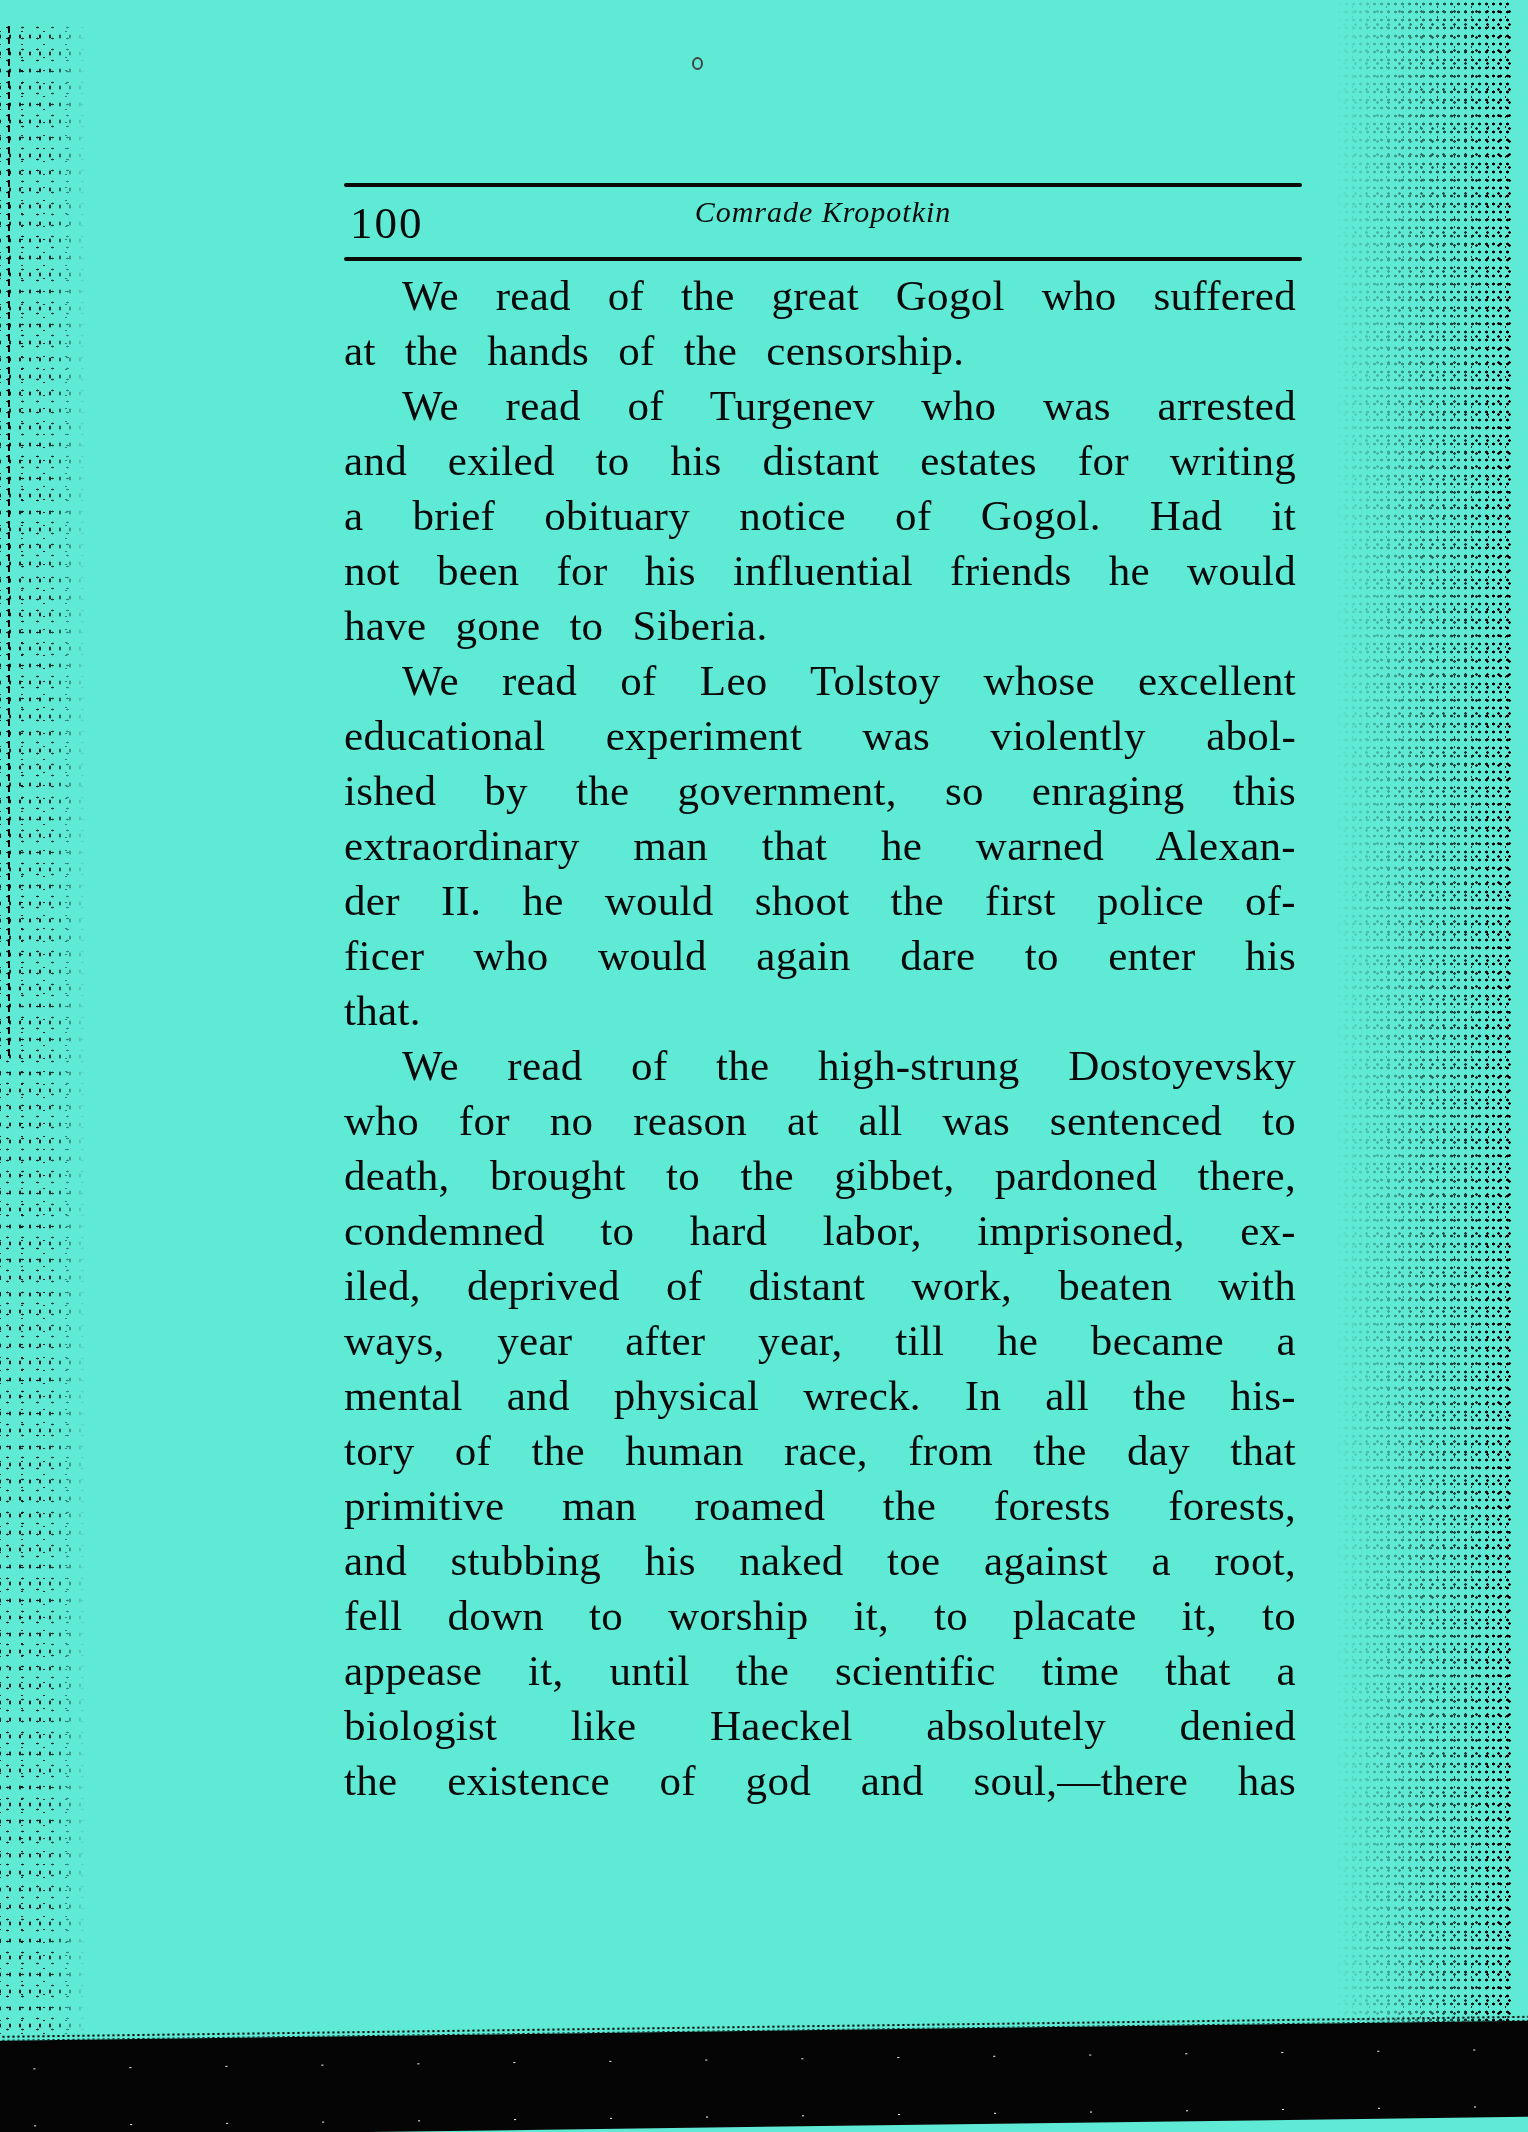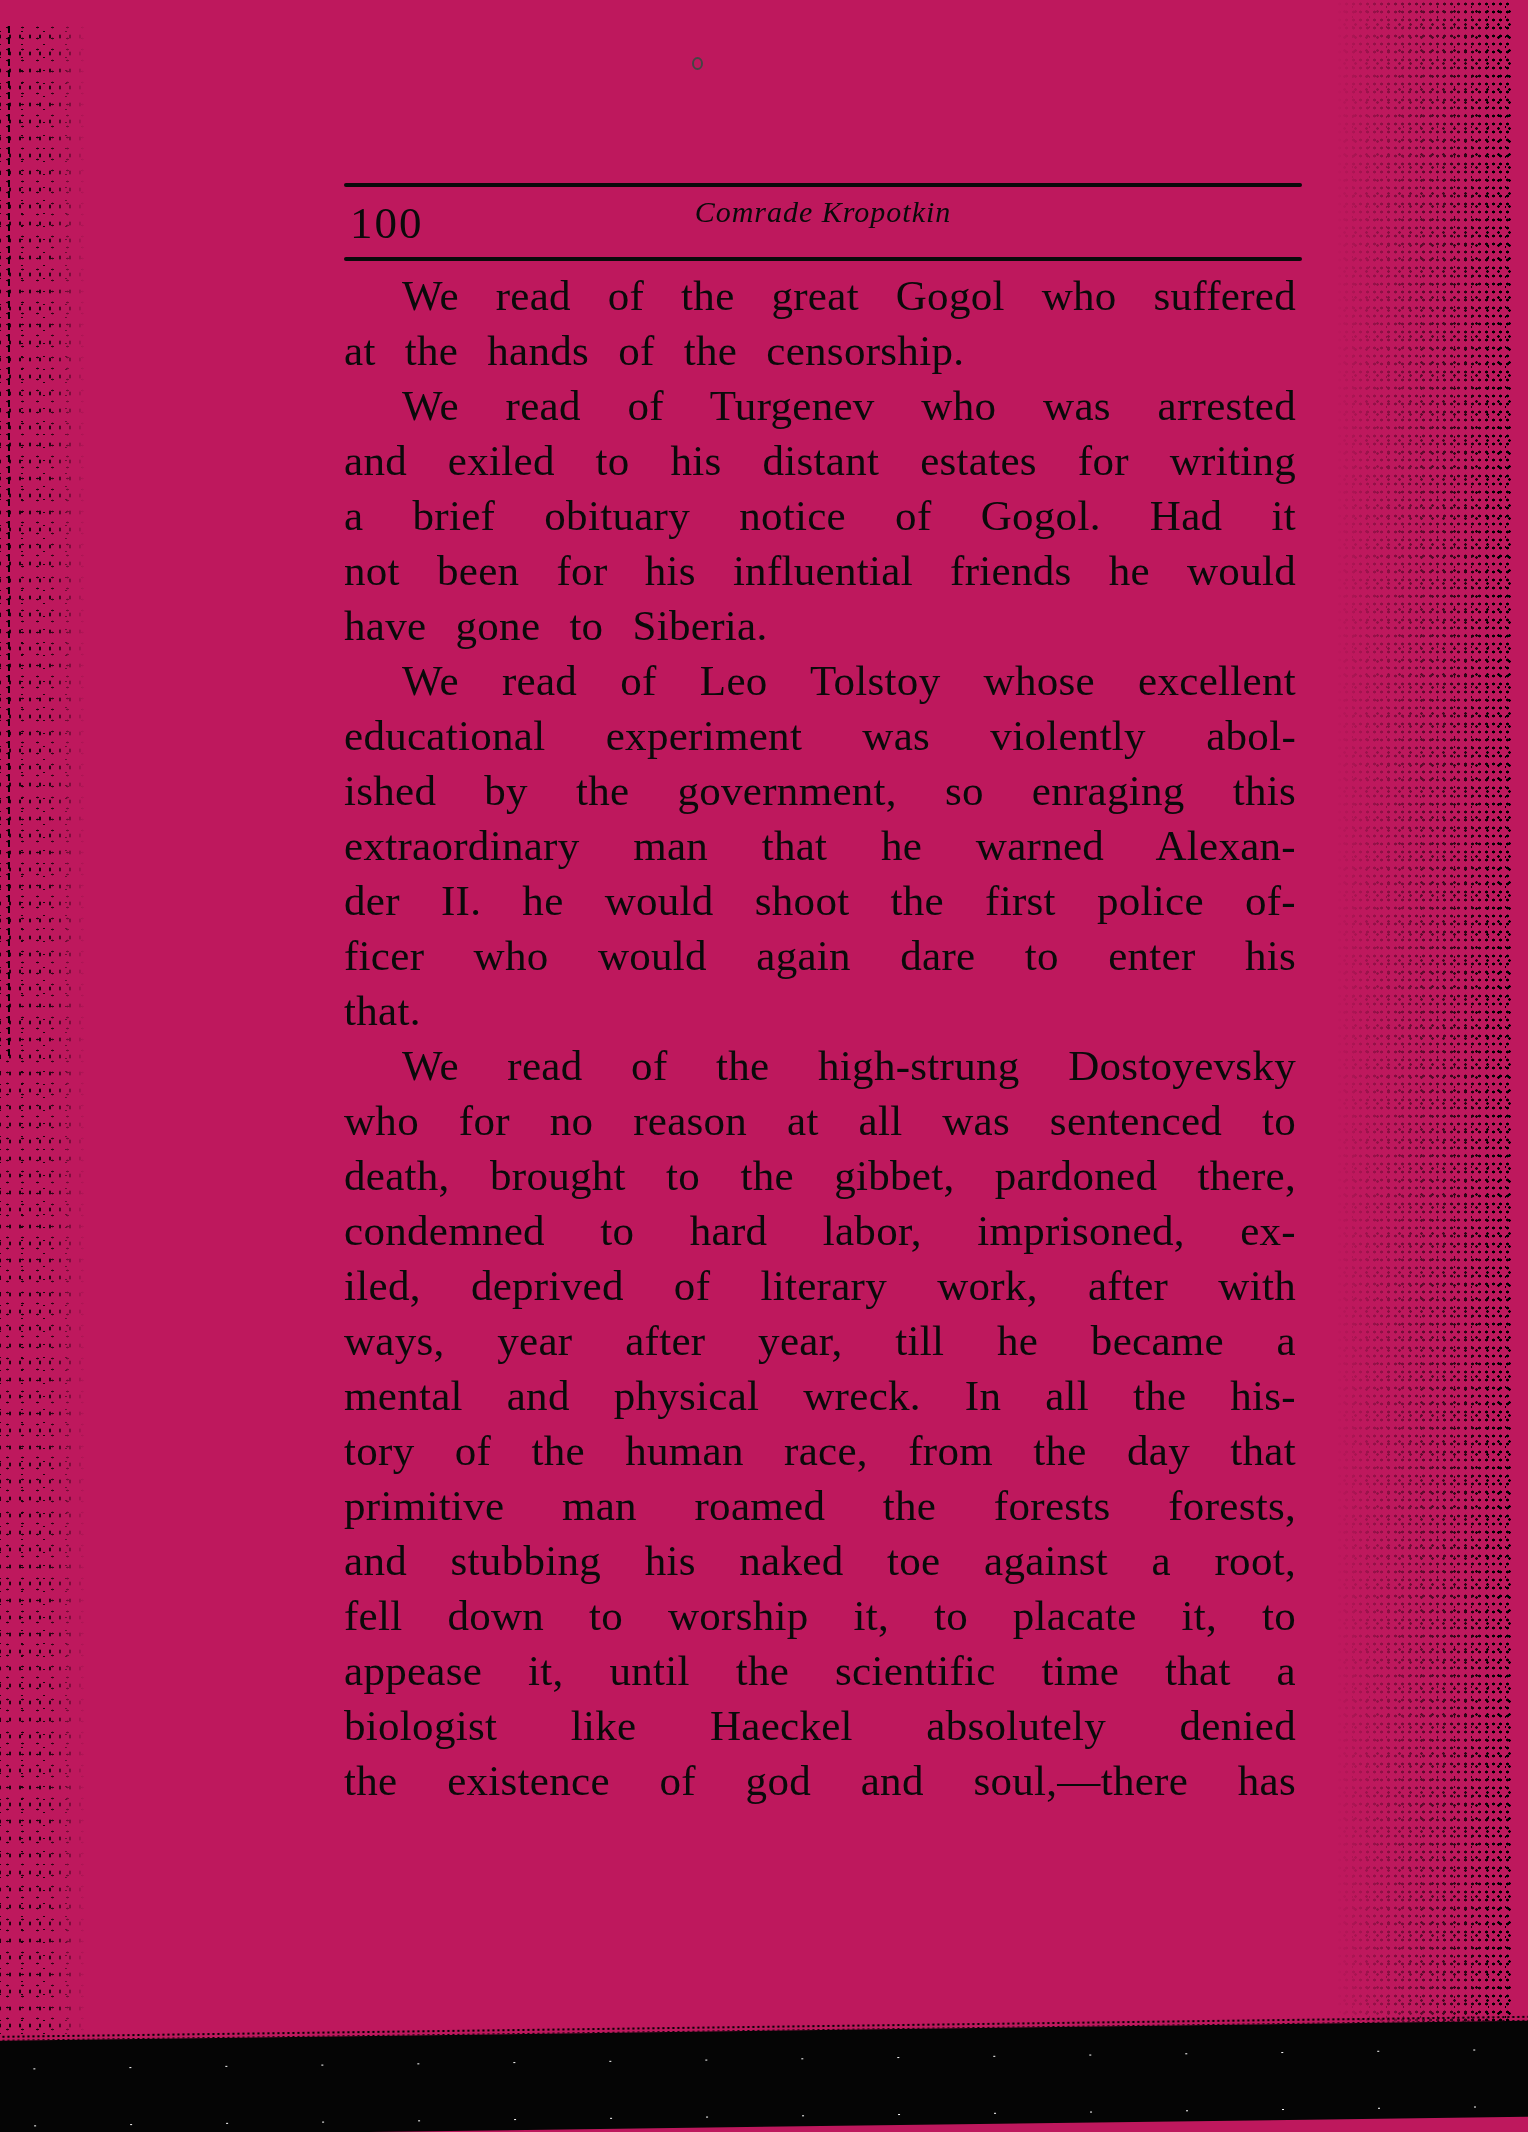--- a/index.html
+++ b/index.html
@@ -1,19 +1,19 @@
 <!DOCTYPE html>
 <html><head>
 <meta charset="utf-8">
 <style>
   html,body{margin:0;padding:0;background:#e8e8e8;}
   .page{
     position:relative;
     width:1528px;height:2132px;
-    background:#be185d;
+    background:#5eead4;
     overflow:hidden;
     font-family:"Liberation Serif","DejaVu Serif",serif;
     color:#0a0a0a;
   }
 
   
   .edge-left{
     position:absolute;left:0;top:22px;width:86px;height:2016px;
     background-image:
       radial-gradient(#000 1.1px, transparent 1.5px),
@@ -123,21 +123,21 @@
       <div class="line">educational experiment was violently abol-</div>
       <div class="line">ished by the government, so enraging this</div>
       <div class="line">extraordinary man that he warned Alexan-</div>
       <div class="line">der II. he would shoot the first police of-</div>
       <div class="line">ficer who would again dare to enter his</div>
       <div class="line end">that.</div>
       <div class="line indent">We read of the high-strung Dostoyevsky</div>
       <div class="line">who for no reason at all was sentenced to</div>
       <div class="line">death, brought to the gibbet, pardoned there,</div>
       <div class="line">condemned to hard labor, imprisoned, ex-</div>
-      <div class="line">iled, deprived of literary work, after with</div>
+      <div class="line">iled, deprived of distant work, beaten with</div>
       <div class="line">ways, year after year, till he became a</div>
       <div class="line">mental and physical wreck.  In all the his-</div>
       <div class="line">tory of the human race, from the day that</div>
       <div class="line">primitive man roamed the forests forests,</div>
       <div class="line">and stubbing his naked toe against a root,</div>
       <div class="line">fell down to worship it, to placate it, to</div>
       <div class="line">appease it, until the scientific time that a</div>
       <div class="line">biologist like Haeckel absolutely denied</div>
       <div class="line">the existence of god and soul,—there has</div>
     </div>

